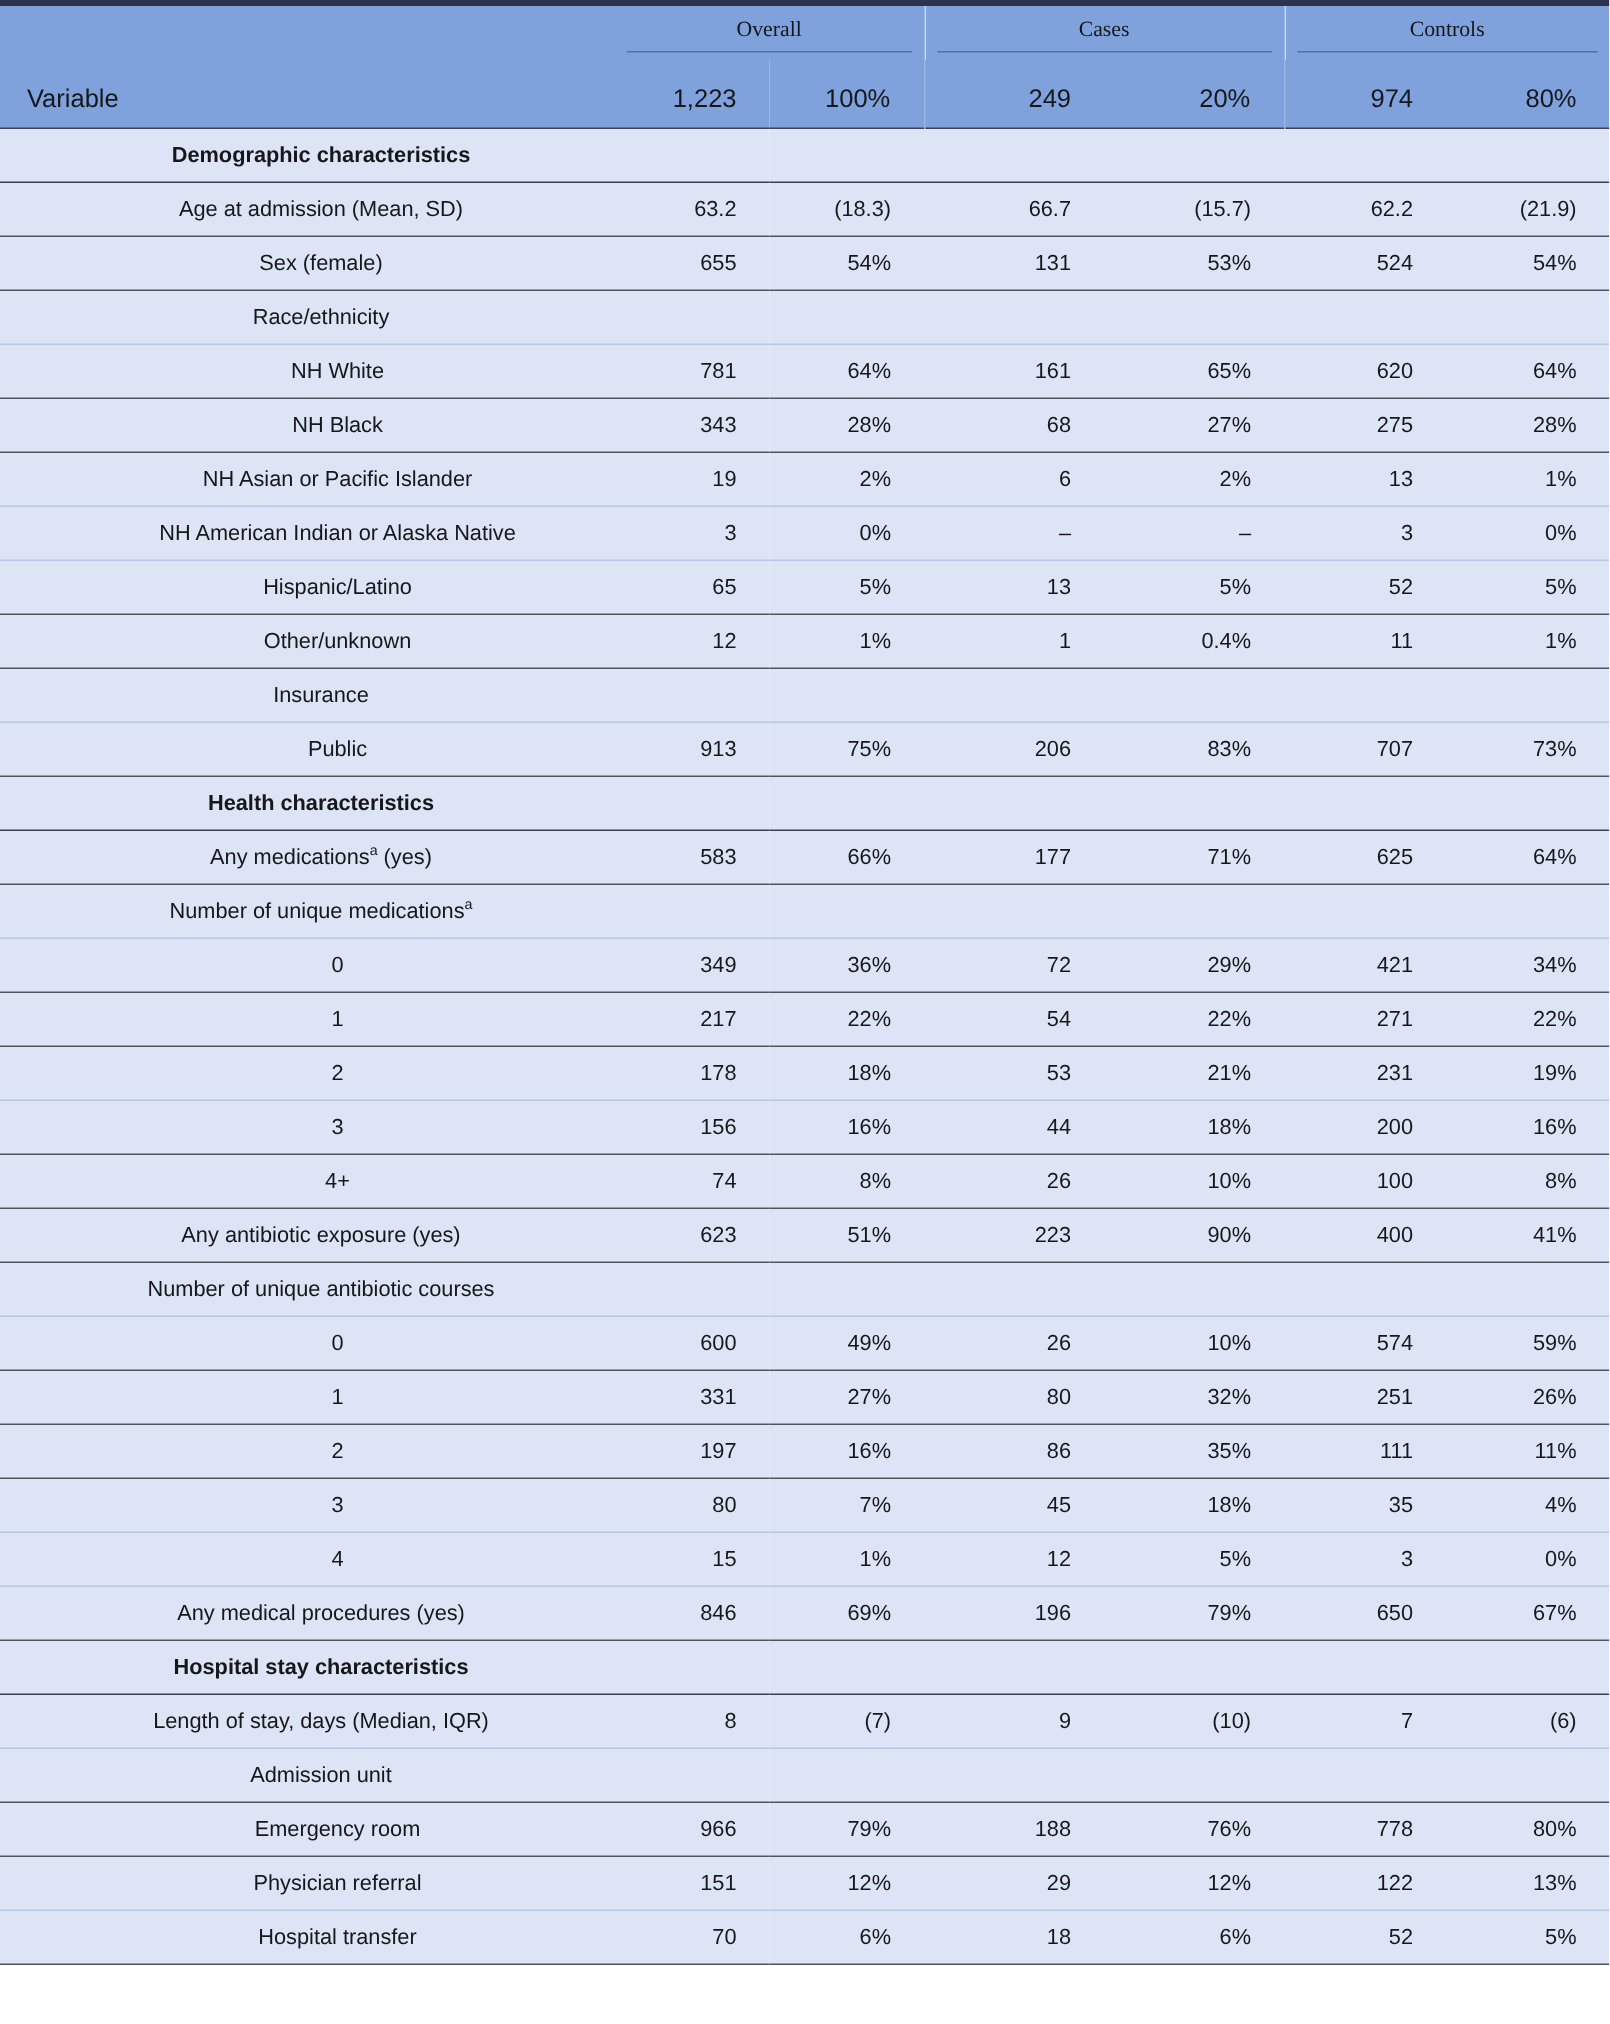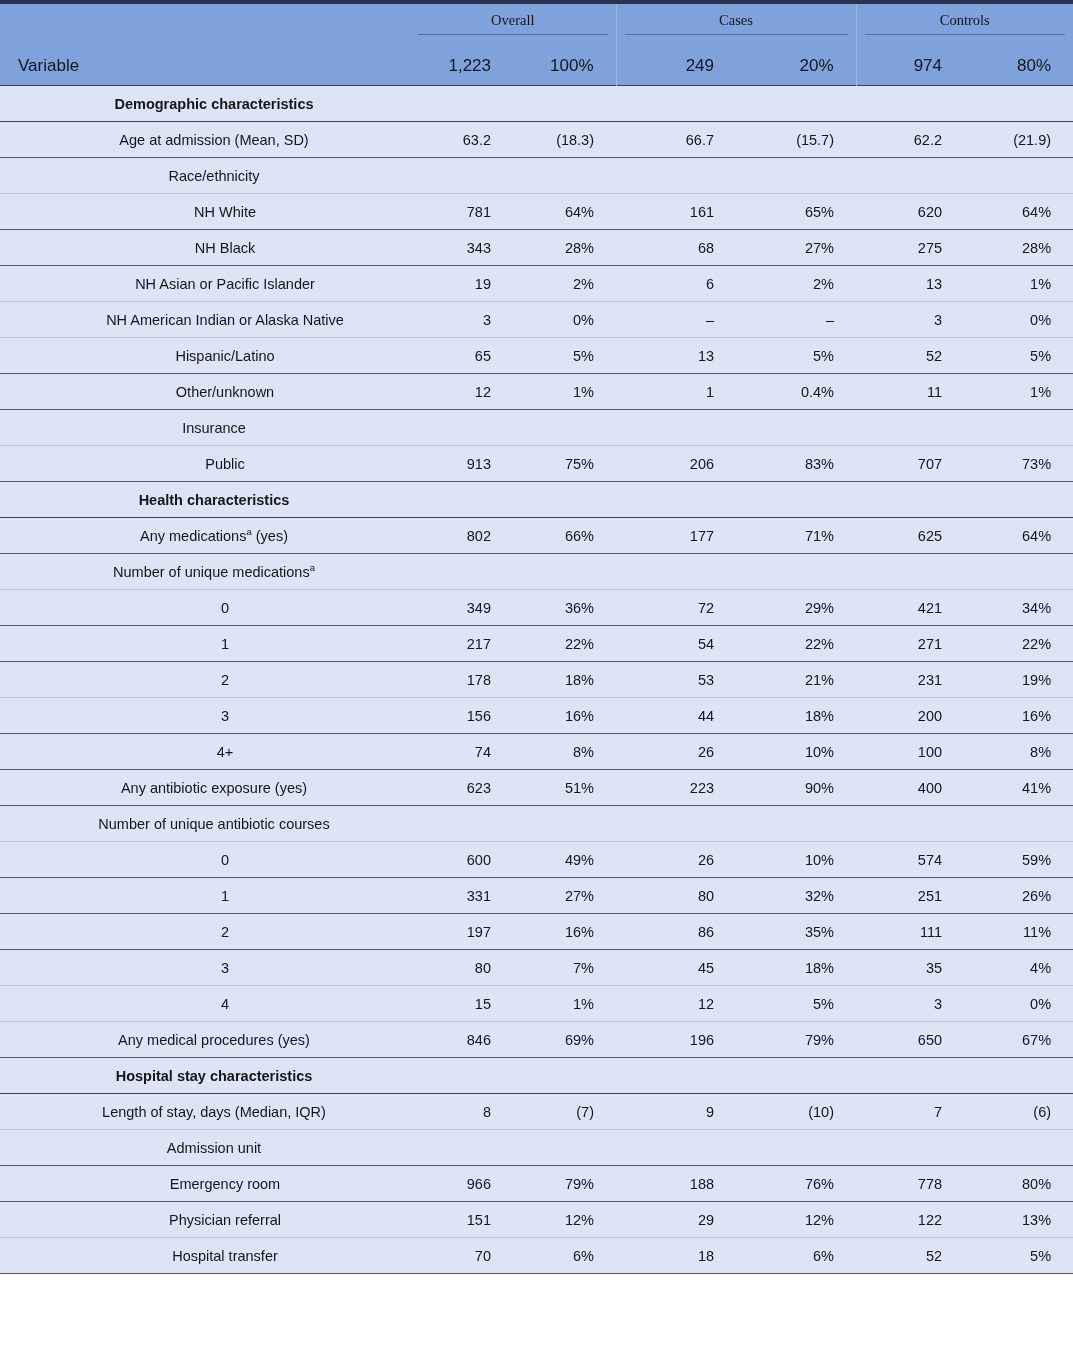--- a/index.html
+++ b/index.html
@@ -171,20 +171,29 @@
         </tr>
         <tr class="thick">
           <td class="lbl">Age at admission (Mean, SD)</td>
           <td class="num">63.2</td>
           <td class="pct">(18.3)</td>
           <td class="num">66.7</td>
           <td class="pct">(15.7)</td>
           <td class="num">62.2</td>
           <td class="pct">(21.9)</td>
         </tr>
+        <tr class="thick">
+          <td class="lbl">Sex (female)</td>
+          <td class="num">655</td>
+          <td class="pct">54%</td>
+          <td class="num">131</td>
+          <td class="pct">53%</td>
+          <td class="num">524</td>
+          <td class="pct">54%</td>
+        </tr>
         <tr>
           <td class="lbl">Race/ethnicity</td>
           <td class="num"></td>
           <td class="pct"></td>
           <td class="num"></td>
           <td class="pct"></td>
           <td class="num"></td>
           <td class="pct"></td>
         </tr>
         <tr class="thick">
@@ -263,21 +272,21 @@
           <td class="lbl">Health characteristics</td>
           <td class="num"></td>
           <td class="pct"></td>
           <td class="num"></td>
           <td class="pct"></td>
           <td class="num"></td>
           <td class="pct"></td>
         </tr>
         <tr class="thick">
           <td class="lbl">Any medications<sup>a</sup> (yes)</td>
-          <td class="num">802</td>
+          <td class="num">583</td>
           <td class="pct">66%</td>
           <td class="num">177</td>
           <td class="pct">71%</td>
           <td class="num">625</td>
           <td class="pct">64%</td>
         </tr>
         <tr>
           <td class="lbl">Number of unique medications<sup>a</sup></td>
           <td class="num"></td>
           <td class="pct"></td>

